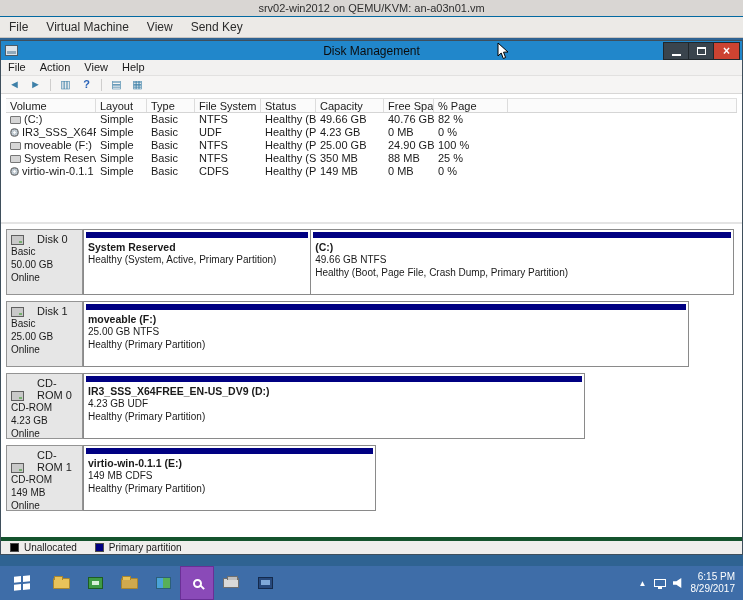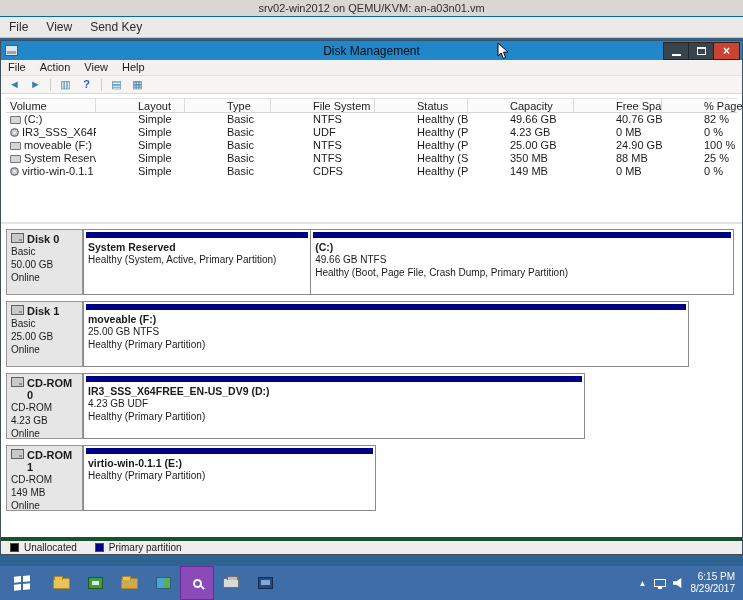--- a/index.html
+++ b/index.html
@@ -41,40 +41,40 @@
                 display:flex; align-items:center; padding-left:5px; gap:4px; }
   .tb-icon { width:17px; height:15px; text-align:center; line-height:15px; font-size:11px;
              color:var(--toolbar_icon); }
   .tb-icon.help { color:#2a63b8; font-weight:bold; }
   .tb-sep { width:1px; height:12px; background:#cfcecd; margin:0 2px; }
 
   .dm-client { position:absolute; top:53px; left:0; right:0; bottom:0; background:#fff; }
 
   
   .vol-list { position:absolute; top:4px; left:5px; right:5px; }
-  .vrow, .vhead { display:flex; align-items:flex-start; white-space:nowrap;gap:38px; }
+  .vrow, .vhead { display:flex; align-items:flex-start; white-space:nowrap; }
   .vhead { height:15px; border-top:1px solid #e0e0e0; border-bottom:1px solid #d5d5d5; background:#fbfbfb; }
   .vhead .c { border-right:1px solid #dcdcdc; height:100%; line-height:14px; }
   .vrow { height:13px; line-height:13px; }
   .c { padding-left:4px; overflow:hidden; flex:none; }
   .c-vol{width:90px; display:flex; align-items:center; gap:3px;}
   .c-layout{width:51px} .c-type{width:48px} .c-fs{width:66px} .c-status{width:55px}
   .c-cap{width:68px} .c-free{width:50px} .c-pct{width:74px} .c-fill{flex:1}
   .ico-disk { width:11px; height:8px; background:#d6d6d6; border:1px solid #767676; border-radius:1px; flex:none; }
   .ico-cd { width:9px; height:9px; border-radius:50%; border:1px solid #6f6f6f; flex:none;
             background:radial-gradient(circle, #ffffff 0 20%, #c3ccd3 21% 60%, #8e98a0 61% 100%); }
 
   .splitter { position:absolute; top:128px; left:0; right:0; height:2px; background:#e4e4e4; }
 
   
   .disk-row { position:absolute; left:5px; right:7px; height:66px; }
   .dr-0{top:135px} .dr-1{top:207px} .dr-2{top:279px} .dr-3{top:351px}
   .disk-label { position:absolute; left:0; top:0; width:77px; height:66px;
                 background:#e6e6e6; border:1px solid #949494; padding:3px 4px; }
-  .disk-label .dname { font-weight:bold; font-size:11px; display:flex; gap:3px; align-items:flex-start; }
+  .disk-label .dname { font-weight:normal; font-size:11px; display:flex; gap:13px; align-items:flex-end; }
   .ico-drive { width:13px; height:10px; background:#c9c9c9; border:1px solid #5f5f5f; position:relative; flex:none; }
   .ico-drive::after { content:""; position:absolute; right:1px; bottom:1px; width:3px; height:2px; background:#76b06e; }
   .disk-label .dline { font-size:10px; line-height:13px; }
   .parts { position:absolute; left:77px; top:0; right:0; height:66px; display:flex; }
   .part { height:66px; border:1px solid #8a8a8a; background:#fff; margin-right:-1px; overflow:hidden; }
   .part-band { height:6px; background:var(--partition); margin:2px; }
   .part-name { font-weight:bold; font-size:10.5px; padding:1px 4px 0 4px; white-space:nowrap; }
   .part-line { font-size:10px; line-height:13px; padding:0 4px; white-space:nowrap; }
 
   
@@ -122,20 +122,21 @@
 </head>
 <body>
 
 <div class="root">
 
   <div class="vm-titlebar">
     <span>srv02-win2012 on QEMU/KVM: an-a03n01.vm</span>
   </div>
   <div class="vm-menubar">
     <span class="vm-menu-item">File</span>
+    <span class="vm-menu-item">Virtual Machine</span>
     <span class="vm-menu-item">View</span>
     <span class="vm-menu-item">Send Key</span>
   </div>
 
   <div class="vm-display">
 
     <div class="dm-window">
 
       <div class="dm-titlebar">
         <span class="dm-title-icon"></span>
@@ -329,20 +330,21 @@
                 <span>CD-ROM 1</span>
               </div>
             <div class="dline">CD-ROM</div>
             <div class="dline">149 MB</div>
             <div class="dline">Online</div>
           </div>
           <div class="parts">
             <div class="part" style="width: 45%;">
               <div class="part-band"></div>
               <div class="part-name">virtio-win-0.1.1  (E:)</div>
+              <div class="part-line">149 MB CDFS</div>
               <div class="part-line">Healthy (Primary Partition)</div>
             </div>
           </div>
         </div>
 
         <div class="legend">
           <div class="leg-item">
             <span class="leg-swatch" style="background: rgb(0, 0, 0);"></span>
             <span>Unallocated</span>
           </div>

